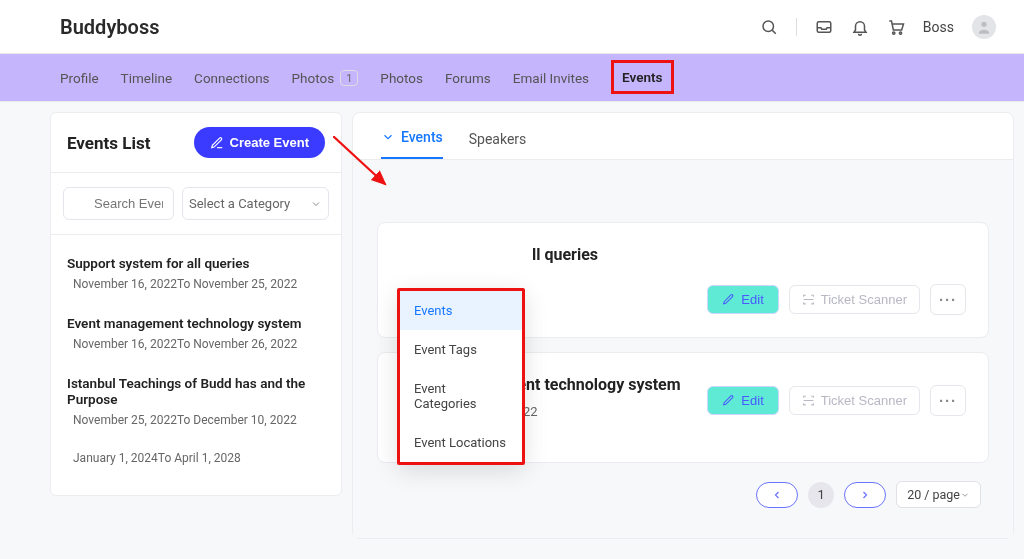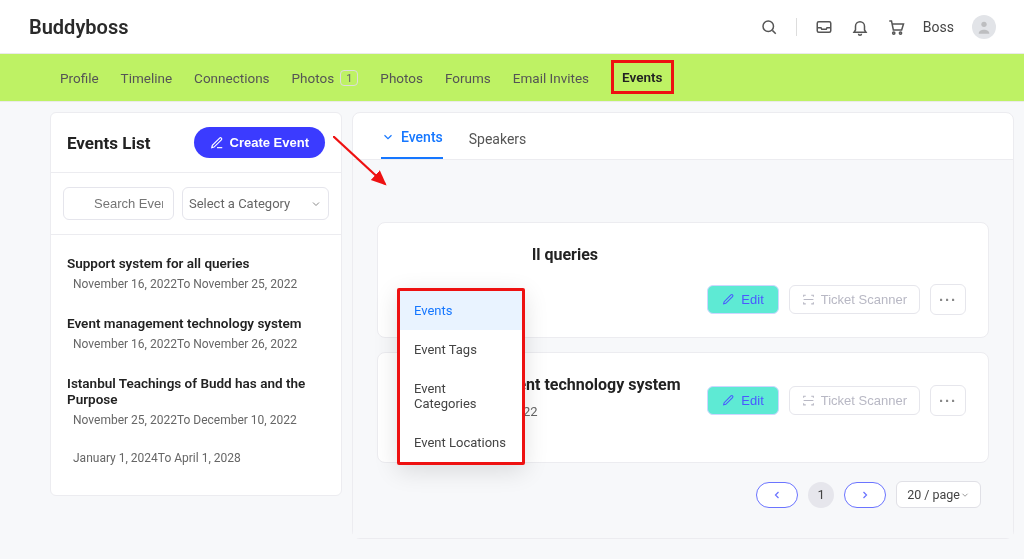--- a/index.html
+++ b/index.html
@@ -1,27 +1,27 @@
 <!DOCTYPE html>
 <html><head>
 <meta charset="utf-8">
 <style>
   * { box-sizing: border-box; margin: 0; padding: 0; }
   body { font-family: -apple-system, BlinkMacSystemFont, "Segoe UI", Roboto, Arial, sans-serif; background: #f7f8fa; color: #222; font-size: 14px; width: 1024px; }
-  .topbar { background: #fff; border-bottom: 1px solid #eaeaea; height: 54px; display: flex; align-items: center; padding: 0 28px 0 29px; justify-content: space-between; }
+  .topbar { background: #fff; border-bottom: 1px solid #eaeaea; height: 54px; display: flex; align-items: center; padding: 0 28px 0 60px; justify-content: space-between; }
   .brand { font-size: 20px; font-weight: 600; color: #2a2a2a; }
   .topbar-right { display: flex; align-items: center; gap: 18px; color: #555; }
   .topbar-right svg { display: block; }
   .top-icon { cursor: pointer; }
   .vdiv { width: 1px; height: 18px; background: #ddd; }
   .username { font-size: 14px; color: #444; }
   .avatar { width: 24px; height: 24px; border-radius: 50%; background: #e2e4e8; display: flex; align-items: center; justify-content: center; }
   .avatar svg { opacity: .5; }
 
-  .navrow { background: #bef264; padding: 0 60px; display: flex; gap: 22px; border-bottom: 1px solid #eaeaea; height: 48px; align-items: center; position: relative; }
+  .navrow { background: #c4b5fd; padding: 0 60px; display: flex; gap: 22px; border-bottom: 1px solid #eaeaea; height: 48px; align-items: center; position: relative; }
   .navitem { color: #555; font-size: 13.5px; cursor: pointer; display: inline-flex; align-items: center; gap: 6px; }
   .nav-count { border: 1px solid #ddd; border-radius: 4px; padding: 0 5px; font-size: 11px; color: #666; height: 16px; line-height: 15px; }
   .nav-events-box { border: 3px solid #e11; padding: 6px 8px; position: relative; top: -1px; }
 
   .main { display: flex; padding: 10px 0 0 50px; gap: 10px; }
   .leftcol { width: 292px; }
   .rightcol { flex: 1; padding-right: 10px; position: relative; }
 
   .panel { background: #fff; border: 1px solid #ececf0; border-radius: 6px; }
   .panel-head { display: flex; align-items: center; justify-content: space-between; padding: 14px 16px; border-bottom: 1px solid #ececf0; }

